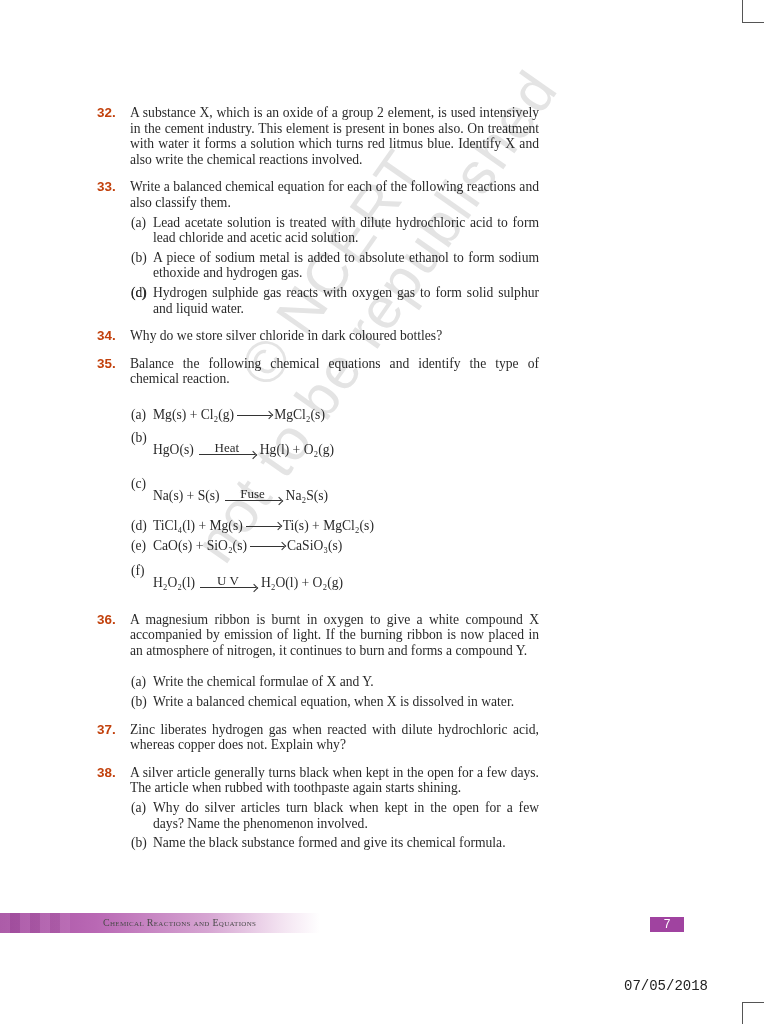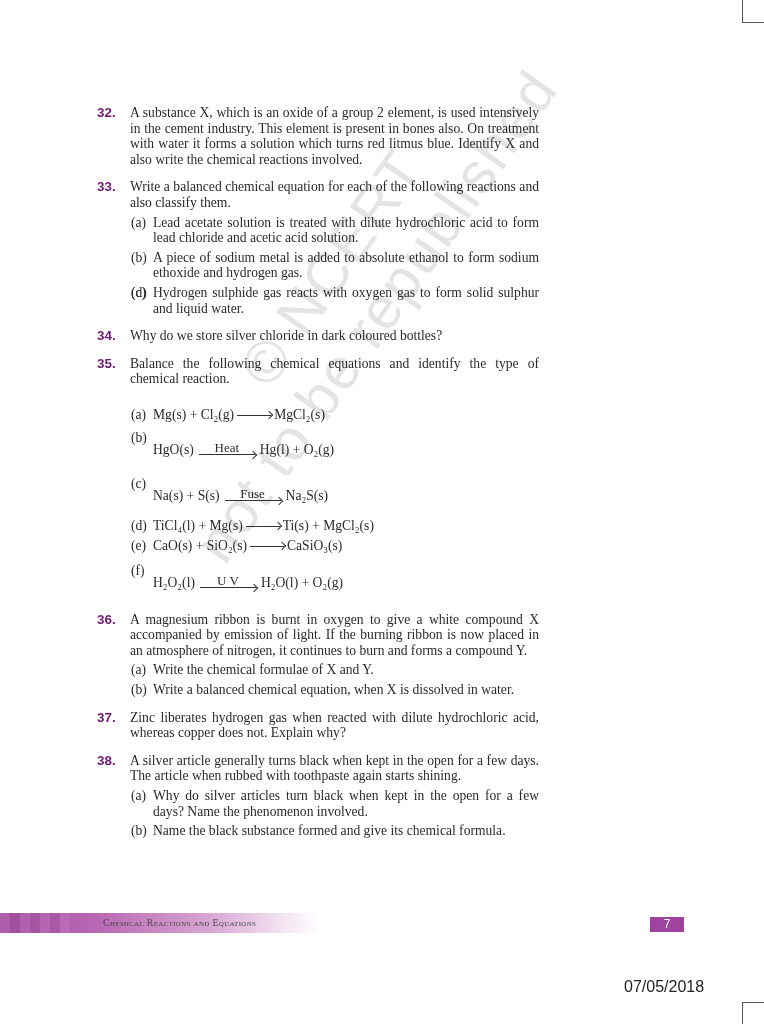--- a/index.html
+++ b/index.html
@@ -8,43 +8,43 @@
   .crop-tr { position:absolute; left:742px; top:0; width:22px; height:22px;
              border-left:1px solid #555; border-bottom:1px solid #555; }
   .crop-br { position:absolute; left:742px; top:1002px; width:22px; height:22px;
              border-left:1px solid #555; border-top:1px solid #555; }
   .watermark { position:absolute; left:130px; top:500px; width:700px; transform-origin:0 0;
                transform:rotate(-55deg); color:#e4e4e4; font-family:"Liberation Sans","DejaVu Sans",sans-serif;
                font-size:58px; line-height:64px; letter-spacing:2px; white-space:nowrap; pointer-events:none; z-index:0; }
   .content { position:absolute; left:97px; top:105px; width:442px; z-index:1; font-size:13.6px; line-height:15.6px; }
   .q { position:relative; padding-left:33px; text-align:justify; margin-bottom:12px; }
   .qnum { position:absolute; left:0; top:0; font-family:"Liberation Sans","DejaVu Sans",sans-serif;
-          font-weight:bold; font-size:13.4px; color:#701a75; }
+          font-weight:bold; font-size:13.4px; color:#c2410c; }
   .sub { position:relative; padding-left:56px; text-align:justify; margin-top:4px; }
   .sublabel { position:absolute; left:34px; top:0; }
   .eq { position:relative; padding-left:56px; white-space:nowrap; }
   .eqs { margin-top:4px; }
   .eq .sublabel { left:34px; }
   .arrow { display:inline-block; width:34px; height:1px; background:#333; vertical-align:middle; position:relative; margin:0 3px; }
   .arrow::after { content:""; position:absolute; right:-1px; top:-3px; width:5px; height:5px;
                   border-right:1px solid #333; border-top:1px solid #333; transform:rotate(45deg); transform-origin:center; }
   .larrow { display:inline-block; position:relative; width:56px; margin:12px 5px; text-align:center; vertical-align:2px; }
   .larrow .lbl { display:block; font-size:13px; line-height:12px; border-bottom:1px solid #333; }
   .larrow::after { content:""; position:absolute; right:-1px; bottom:-3px; width:5px; height:5px;
                    border-right:1px solid #333; border-top:1px solid #333; transform:rotate(45deg); }
   .footer-band { position:absolute; left:0; top:913px; width:320px; height:20px;
                  background:linear-gradient(to right,#a54ea1 0%,#b968b4 30%,#d6a5d2 65%,#f3e3f1 88%,#ffffff 100%); }
   .footer-band::before { content:""; position:absolute; left:0; top:0; width:70px; height:20px;
                  background:repeating-linear-gradient(to right, rgba(255,255,255,0.08) 0 10px, rgba(0,0,0,0.04) 10px 20px); }
   .footer-title { position:absolute; left:103px; top:917px; font-size:10px; letter-spacing:0.3px; color:#4a4a4a;
                   font-variant:small-caps; z-index:2;text-align:right; }
   .page-badge { position:absolute; left:650px; top:917px; width:34px; height:15px; background:#a043a0; color:#fff;
                 font-family:"Liberation Sans","DejaVu Sans",sans-serif; font-size:12px; line-height:15px; text-align:center; }
-  .date { position:absolute; left:624px; top:978px; font-family:Liberation Sans, sans-serif;
-          font-size:16px; color:#222; }
+  .date { position:absolute; left:624px; top:978px; font-family:Liberation Mono, monospace;
+          font-size:14px; color:#222; }
 </style>
 </head>
 <body>
 
 <div class="crop-tr"></div>
 <div class="crop-br"></div>
 
 <div class="watermark">
   <div style="padding-left:170px">© NCERT</div>
   <div>not to be republished</div>
@@ -108,21 +108,21 @@
     <div class="eq" style="margin-bottom:9px">
       <span class="sublabel">(e)</span>
       <span>CaO(s) + SiO₂(s)</span><span class="arrow"></span><span>CaSiO₃(s)</span>
     </div>
     <div class="eq">
       <span class="sublabel">(f)</span>
       <span>H₂O₂(l)</span><span class="larrow"><span class="lbl">U V</span></span><span>H₂O(l) + O₂(g)</span>
     </div>
   </div>
 
-  <div class="q" style="margin-bottom:4px">
+  <div class="q" style="margin-bottom:16px">
     <span class="qnum">36.</span>
     <span>A magnesium ribbon is burnt in oxygen to give a white compound X accompanied by emission of light. If the burning ribbon is now placed in an atmosphere of nitrogen, it continues to burn and forms a compound Y.</span>
   </div>
   <div style="margin-bottom:12px">
     <div class="sub">
       <span class="sublabel">(a)</span>
       <span>Write the chemical formulae of X and Y.</span>
     </div>
     <div class="sub">
       <span class="sublabel">(b)</span>

